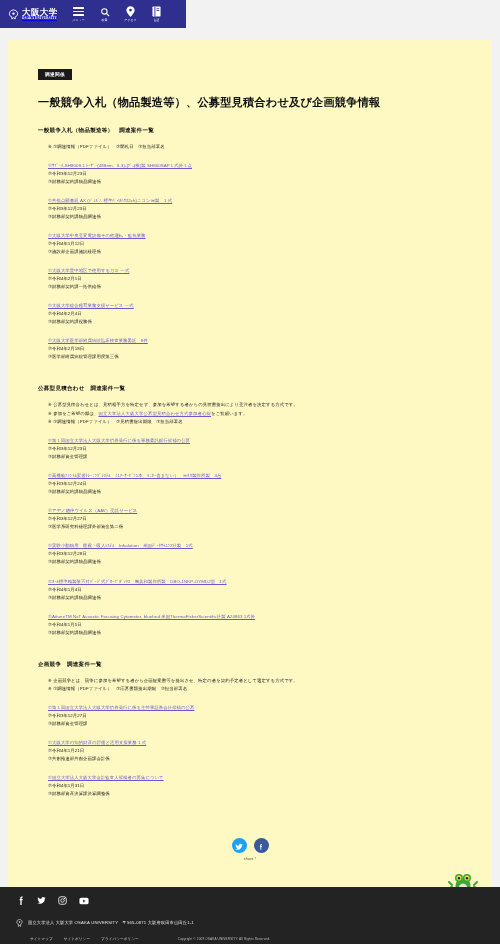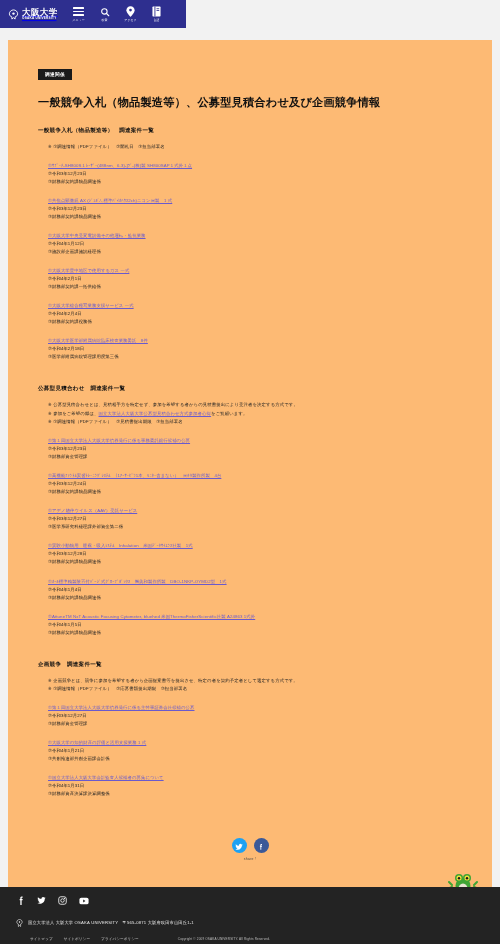--- a/index.html
+++ b/index.html
@@ -18,21 +18,21 @@
     display: flex; align-items: center;
     padding: 0 6px 0 8px;
     position: relative; z-index: 40;
   }
   .brand { display: flex; align-items: center; gap: 3px; }
   .brand-mark {
     width: 11px; height: 11px; flex: none;
     position: relative;
   }
   .brand-mark svg { display: block; }
-  .brand-text { line-height: 1; }
+  .brand-text { line-height: 1; font-family: Liberation Serif, serif; }
   .brand-ja {
     color: #fff; font-size: 8.5px; font-weight: 700;
     letter-spacing: .4px; display: block; white-space: nowrap;
   }
   .brand-en {
     color: #fff; font-size: 3.1px; font-weight: 700;
     letter-spacing: .25px; display: block; white-space: nowrap;
     transform: scaleY(1.05); margin-top: 1px;
   }
   .hdr-tools { display: flex; align-items: center; gap: 0; margin-left: 8px; }
@@ -49,21 +49,21 @@
   .burger { width: 11px; }
   .burger i {
     display: block; height: 1.4px; background: #fff;
     margin-bottom: 2.2px; border-radius: .5px;
   }
   .burger i:last-child { margin-bottom: 0; }
 
   
   #page {
     position: absolute; top: 40px; left: 8px;
-    width: 484px; background: #fdba74;
+    width: 484px; background: #fef9c3;
     padding: 22px 22px 34px 22px;
   }
 
   .badge {
     display: inline-block; background: #1a1a1a; color: #fff;
     font-size: 4.6px; letter-spacing: .4px; font-weight: 700;
     padding: 3px 7px; margin-left: 8px;
   }
   h1#page-title {
     font-size: 11.2px; font-weight: 700; color: #111;

